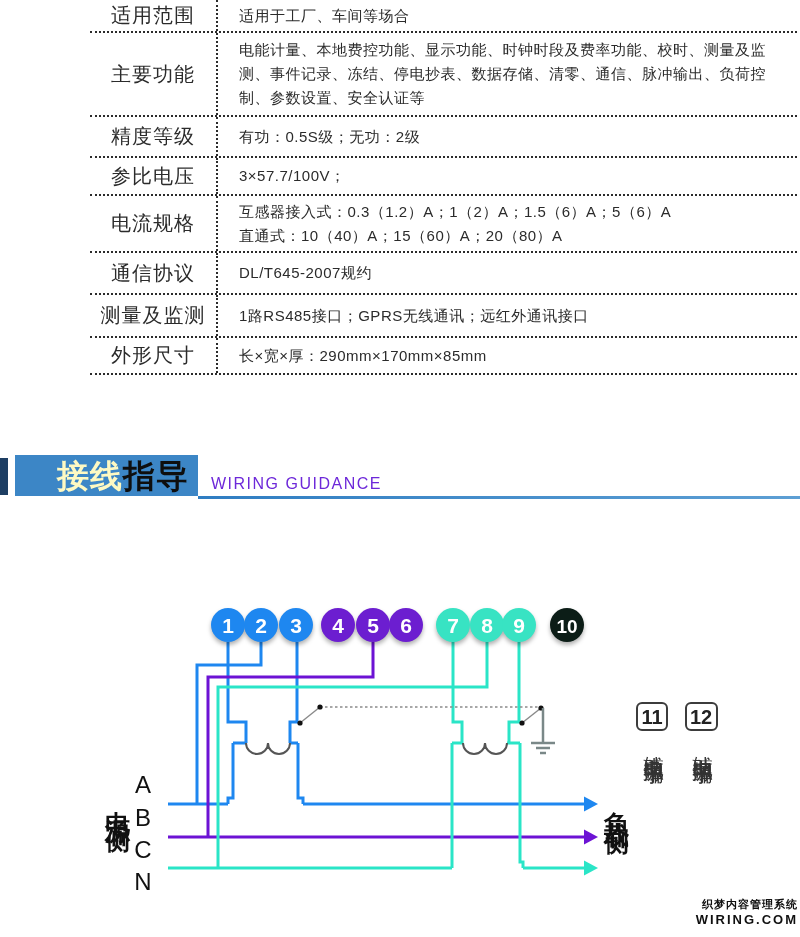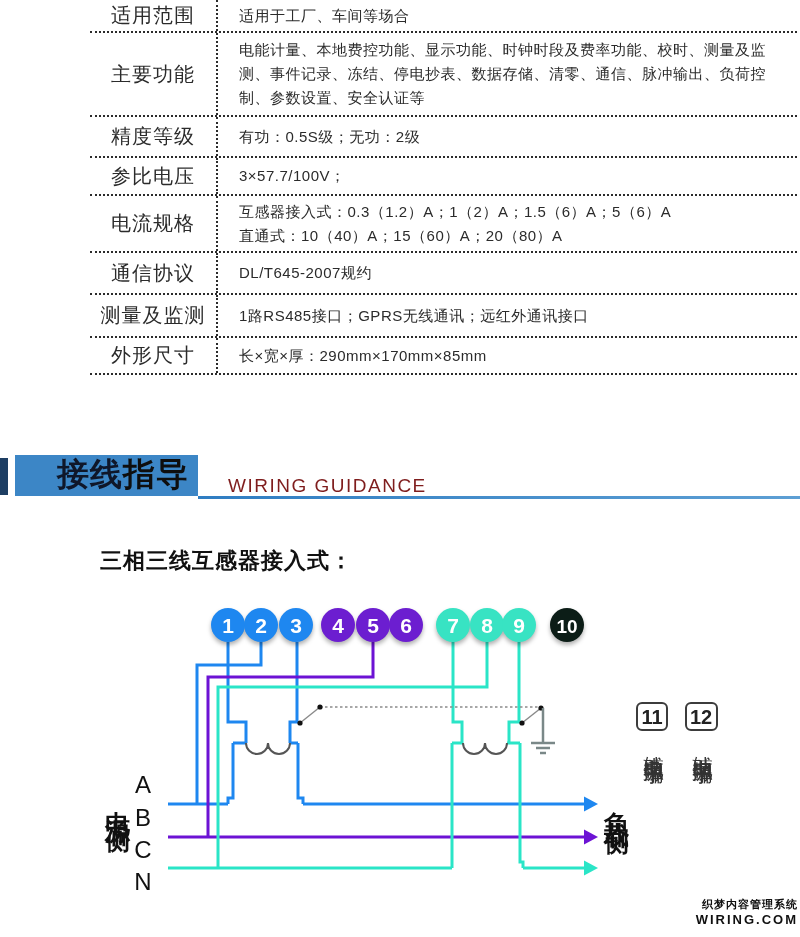--- a/index.html
+++ b/index.html
@@ -14,23 +14,23 @@
                 display:flex; flex-direction:column; justify-content:center;
                 padding:6px 10px 6px 21px; font-size:15px; line-height:24px; letter-spacing:0.5px; }
   .w-limit { max-width:528px; }
 
   
   .wiring-header { position:absolute; left:0; top:450px; width:800px; height:55px; }
   .accent-bar { position:absolute; left:0; top:8px; width:8px; height:37px; background:#1d3e63; }
   .title-box { position:absolute; left:15px; top:5px; width:183px; height:41px; background:#3c86c6;
                display:flex; align-items:center; padding-left:42px; }
   .title-zh { font-size:32px; font-weight:bold; line-height:1; letter-spacing:1px; }
-  .title-zh .part1 { color:#0f172a;font-family:Liberation Mono, monospace; }
+  .title-zh .part1 { color:#fef9c3; }
   .title-zh .part2 { color:#0e0e0e; }
-  .title-en { position:absolute; left:211px; top:25px; font-size:19px; color:#7f1d1d; letter-spacing:1.5px;margin-left:17px; }
+  .title-en { position:absolute; left:211px; top:25px; font-size:16px; color:#6d28d9; letter-spacing:1.5px; }
   .header-rule { position:absolute; left:198px; top:46px; width:602px; height:3px;
                  background:linear-gradient(to right,#2f7dc2,#5d9fd4); }
 
   
   .diagram { position:absolute; left:0; top:500px; width:800px; height:437px; }
   .diagram-title { position:absolute; left:100px; top:46px; font-size:22px; font-weight:bold; color:#111; letter-spacing:1px; }
   .diagram svg { position:absolute; left:0; top:0; }
   .vtext { position:absolute; writing-mode:vertical-rl; text-orientation:upright; color:#111; }
   .side-label { font-size:25px; font-weight:bold; letter-spacing:9px; }
   .aux-label { font-size:20px; letter-spacing:2px; color:#333; }
@@ -101,21 +101,20 @@
   <div class="wiring-header">
     <div class="accent-bar"></div>
     <div class="title-box">
       <div class="title-zh"><span class="part1">接线</span><span class="part2">指导</span></div>
     </div>
     <div class="title-en">WIRING GUIDANCE</div>
     <div class="header-rule"></div>
   </div>
 
   <div class="diagram">
-    <div class="diagram-title">三相三线互感器接入式：</div>
 
     <svg width="800" height="437" viewBox="0 0 800 437">
 
       <g stroke="#1e87f0" stroke-width="3" fill="none">
         <path d="M228,142 L228,222 L246,222 L246,243"></path>
         <path d="M261,142 L261,165 L197,165 L197,304"></path>
         <path d="M297,142 L297,222 L290,222 L290,243"></path>
         <path d="M233,243 L246,243 M290,243 L298,243"></path>
         <path d="M233,243 L233,298 L228,298 L228,304"></path>
         <path d="M298,243 L298,298 L303,298 L303,304"></path>

